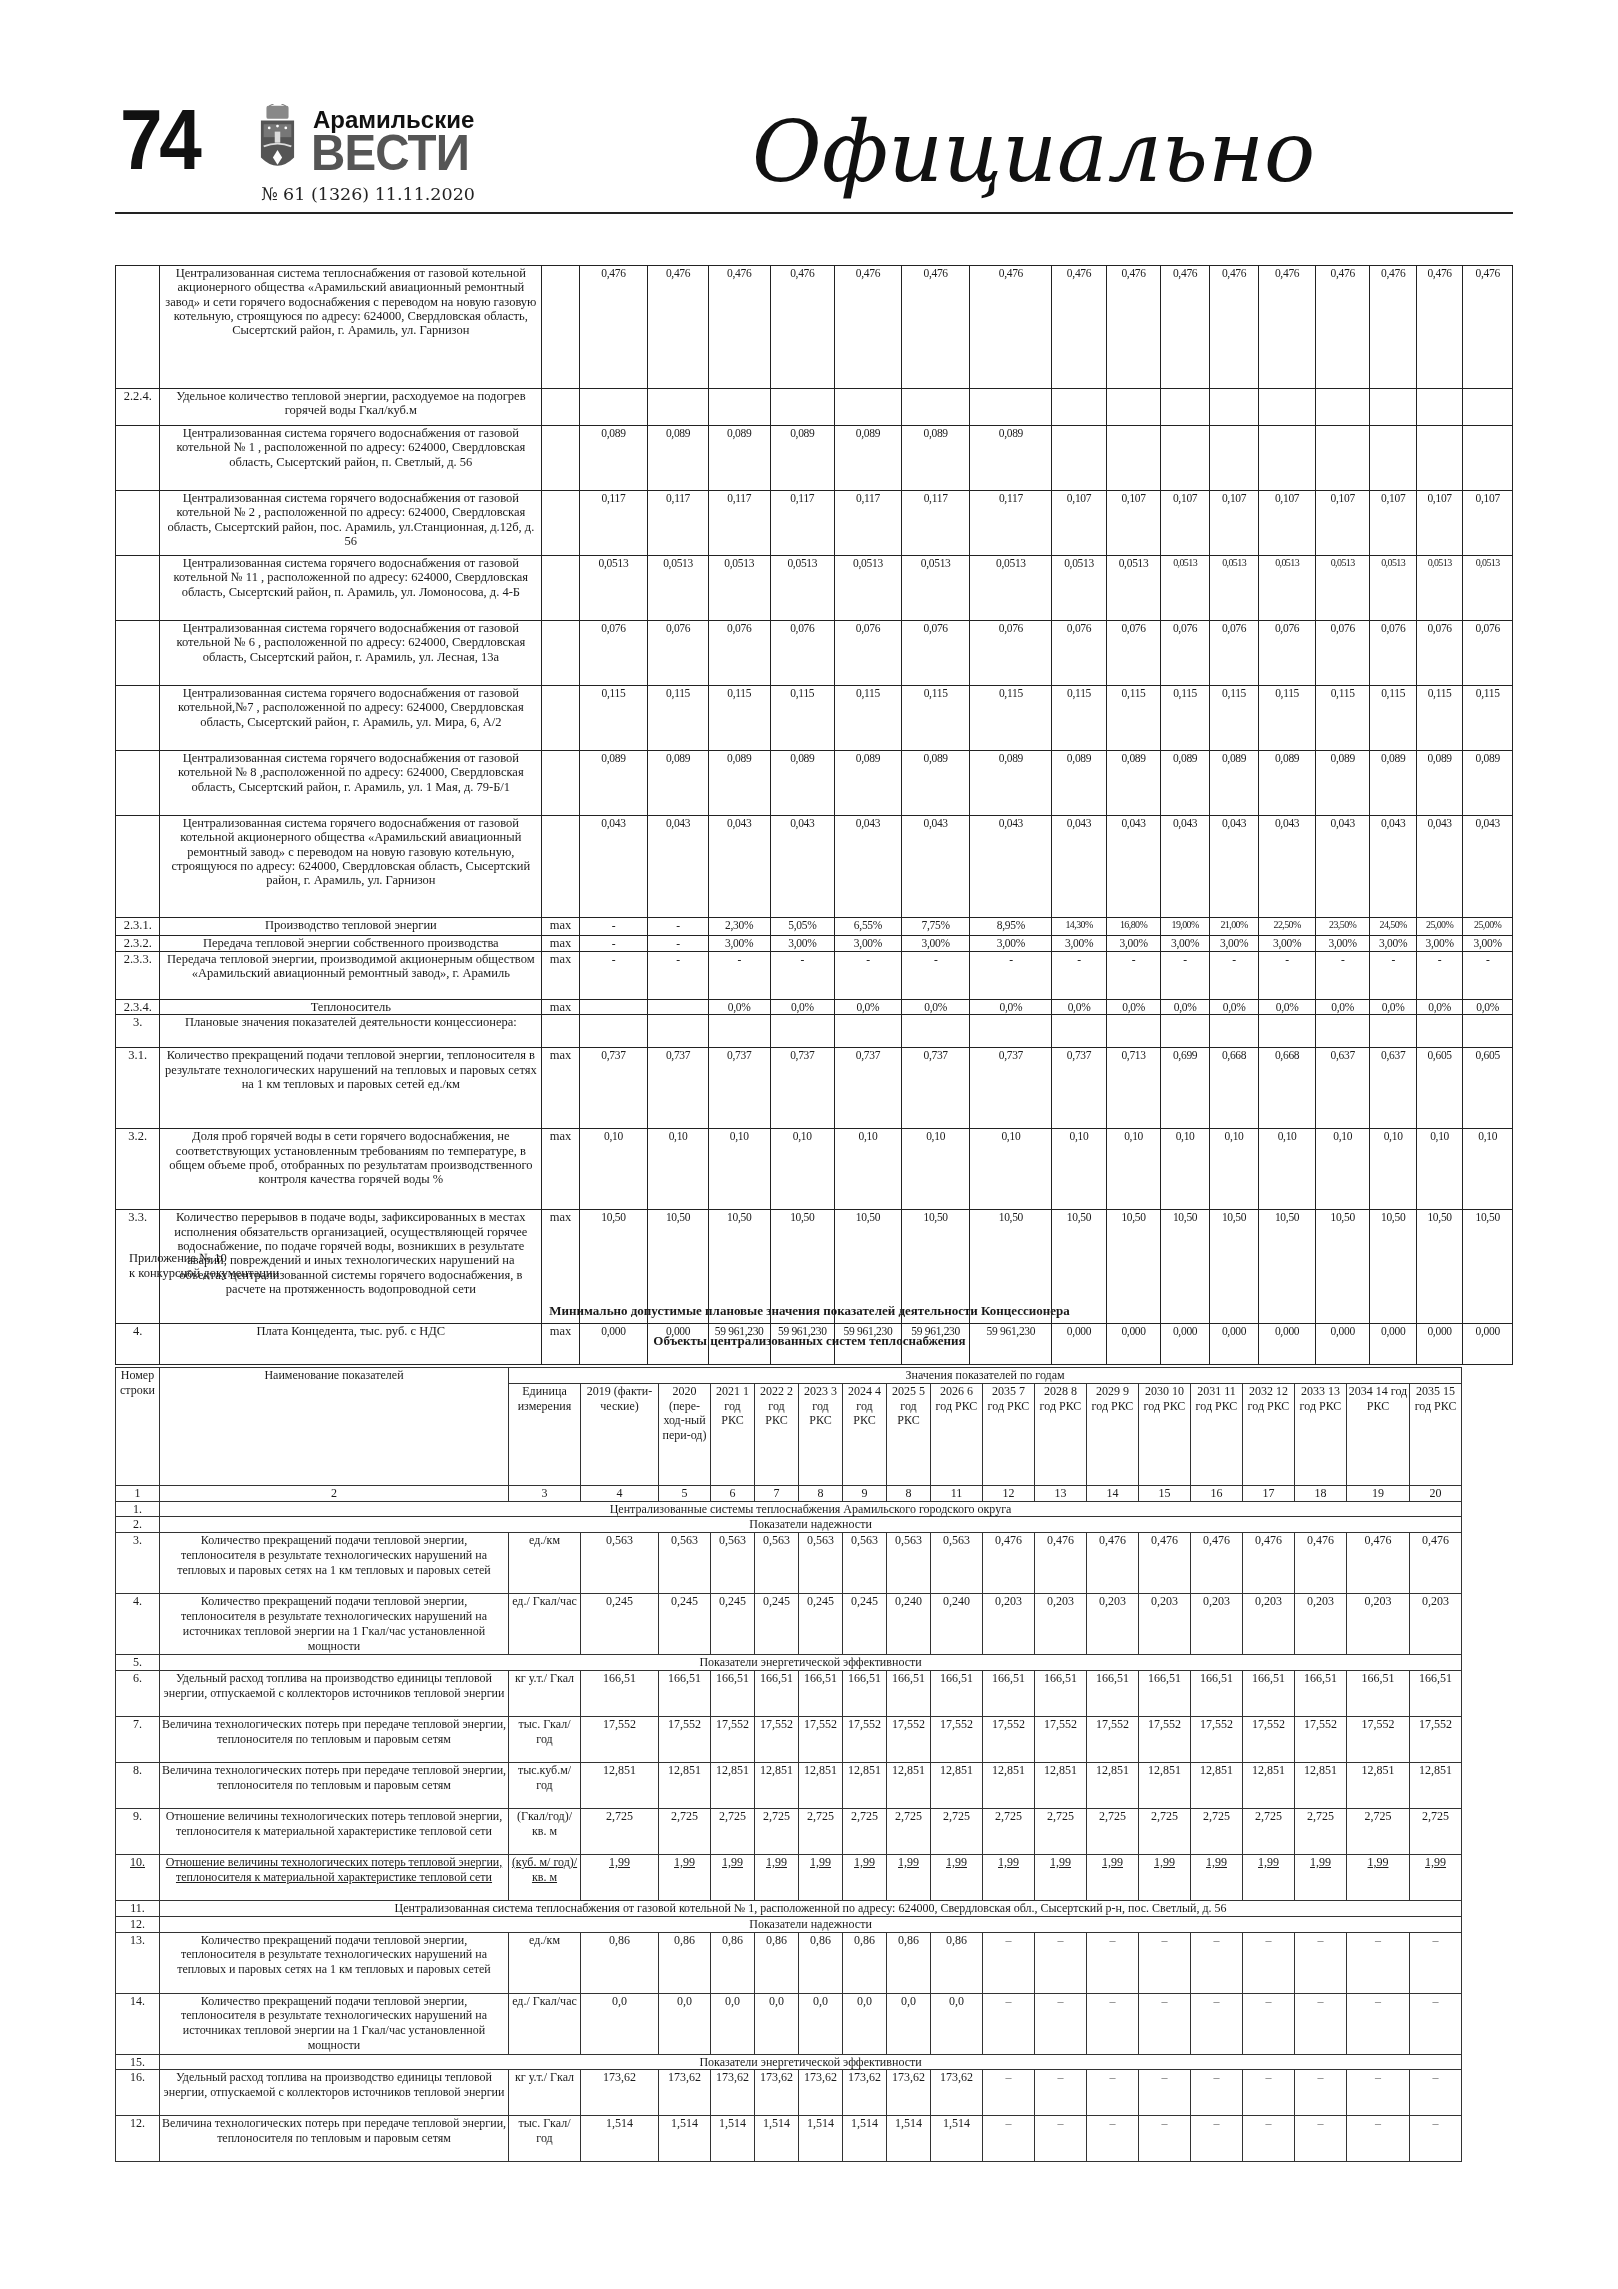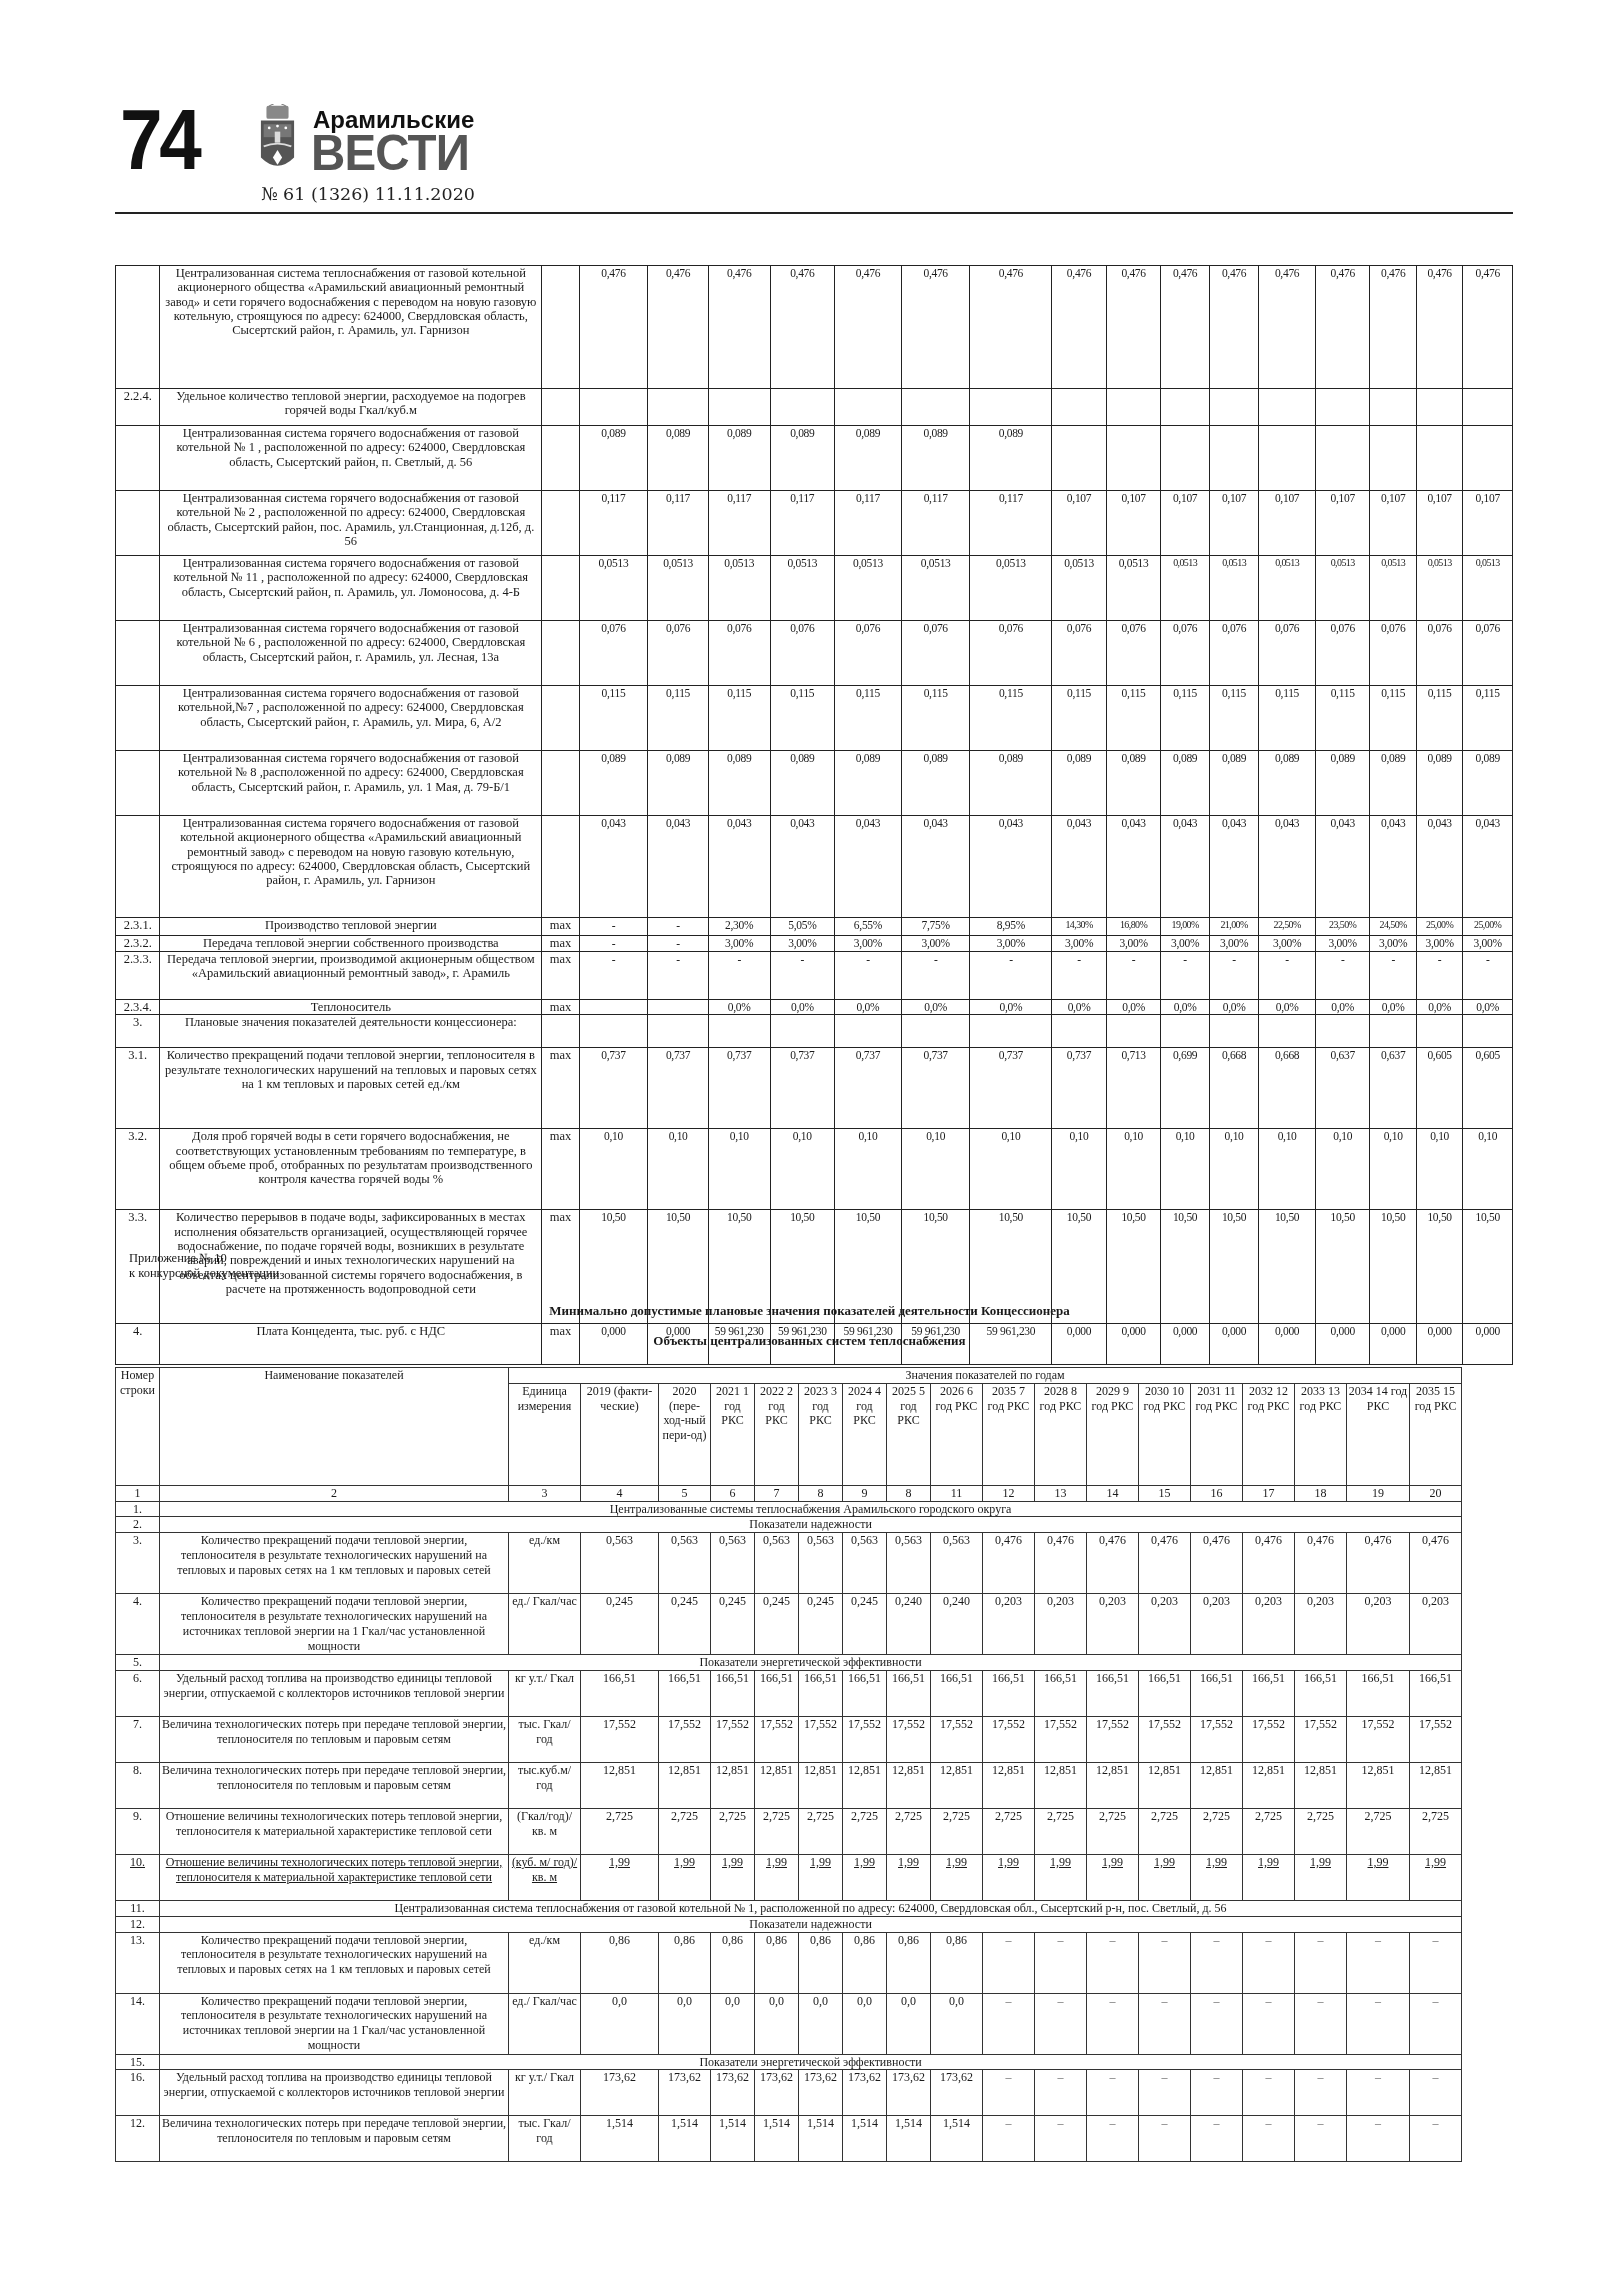--- a/index.html
+++ b/index.html
@@ -36,20 +36,21 @@
     <circle cx="12" cy="26" r="1.5" fill="#fff"></circle>
       <circle cx="21" cy="24" r="1.5" fill="#fff"></circle>
       <circle cx="30" cy="26" r="1.5" fill="#fff"></circle>
     <rect x="18" y="30" width="6" height="12" fill="#ddd"></rect>
     <path d="M6 46 Q21 40 36 46" stroke="#ddd" stroke-width="2" fill="none"></path>
     <path d="M21 50 L26 58 L21 66 L16 58 Z" fill="#fff"></path>
   </svg>
   <div class="brand-small">Арамильские</div>
   <div class="brand-big">ВЕСТИ</div>
   <div class="issue">№ 61 (1326) 11.11.2020</div>
+  <div class="section-title">Официально</div>
 </div>
 
 <table id="t1">
   <colgroup>
     <col style="width:44px">
       <col style="width:378px">
       <col style="width:37px">
     <col style="width:68px">
       <col style="width:60px">
       <col style="width:61px">

